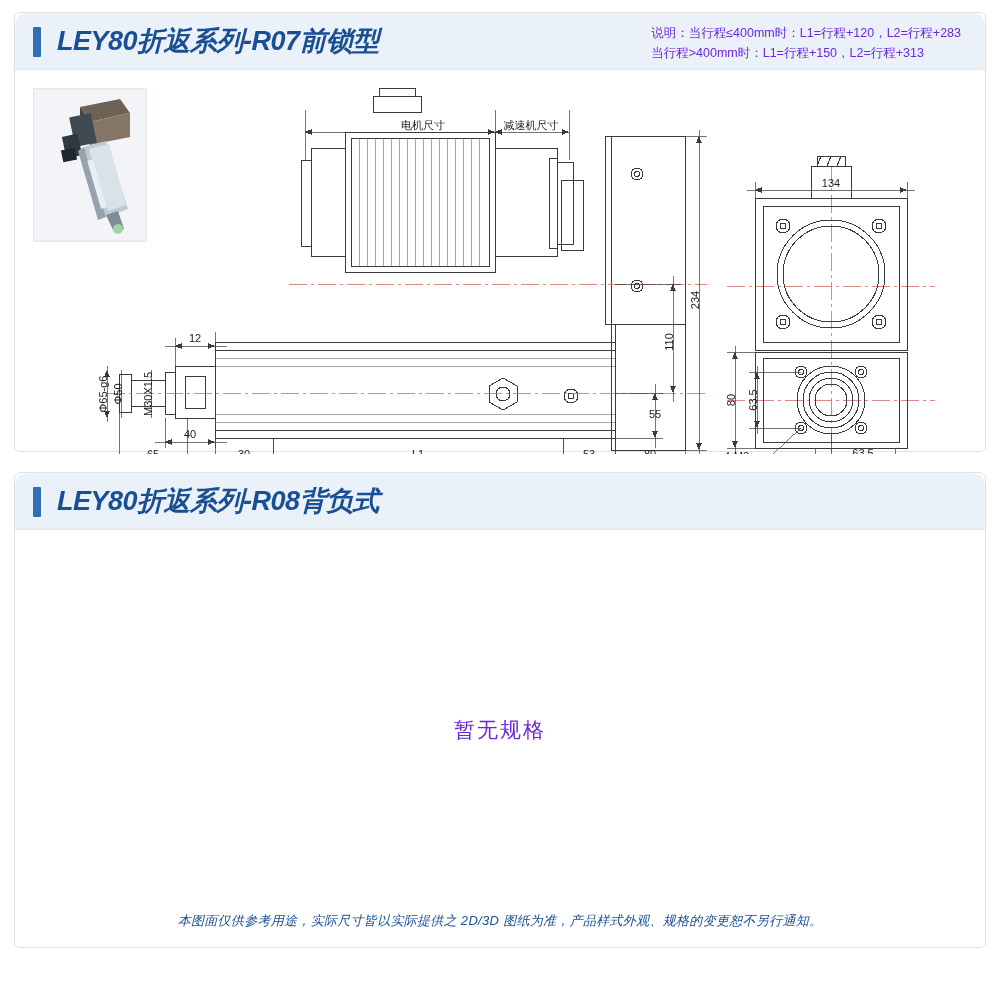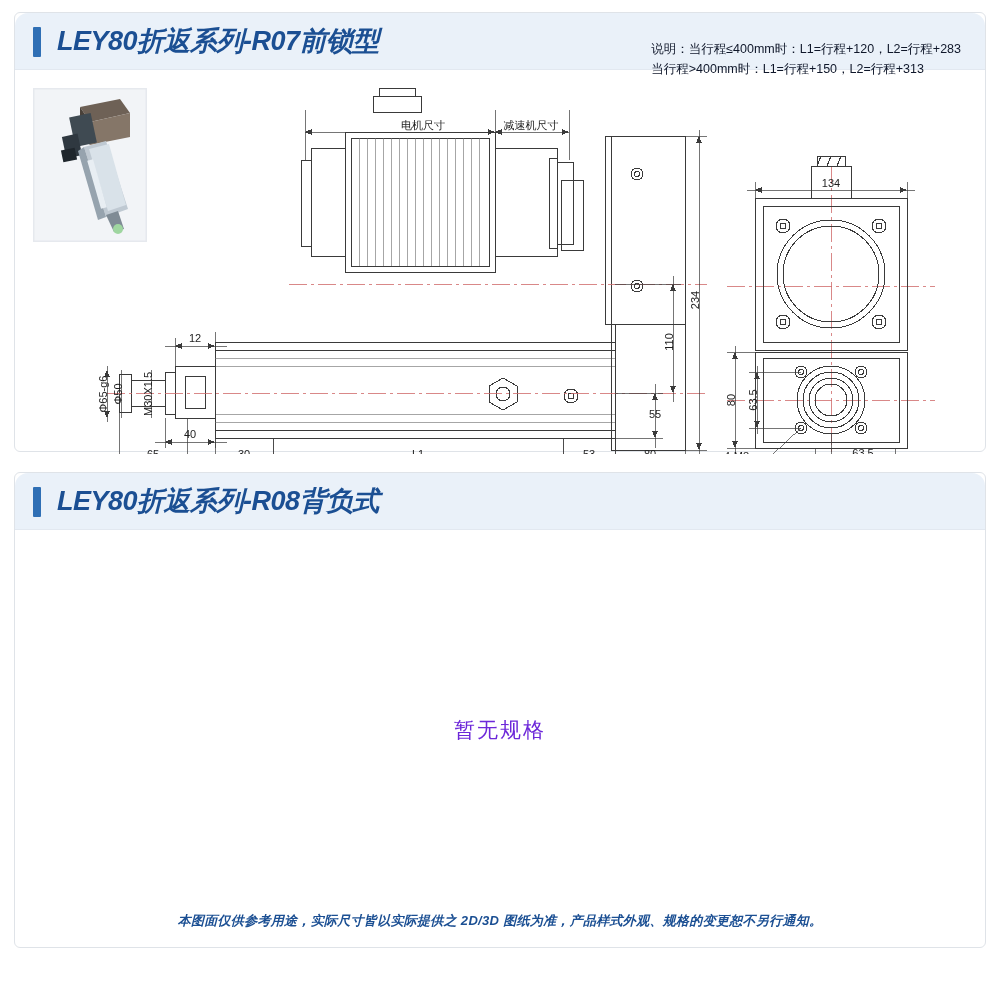--- a/index.html
+++ b/index.html
@@ -55,24 +55,23 @@
     letter-spacing: -0.5px;
     color: #1b4f93;
     white-space: nowrap;
   }
   .note {
     position: absolute;
     right: 24px;
     top: 10px;
     text-align: left;
     font-size: 12.5px;
-    color: #0f172a;
+    color: #6d28d9;
     line-height: 1.6;
     white-space: nowrap;
-    margin-top: 16px;
   }
 
   .panel-body { position: relative; width: 100%; height: calc(100% - 56px); }
 
   
   .thumb {
     position: absolute;
     left: 18px;
     top: 18px;
     width: 112px;
@@ -95,21 +94,21 @@
   }
 
   
   #footer {
     position: absolute;
     left: 14px;
     top: 912px;
     width: 972px;
     text-align: center;
     font-size: 13px;
-    font-weight: bold;
+    font-weight: normal;
     font-style: italic;
     color: #1b4f93;
     letter-spacing: 0.3px;
   }
 
   
   .drawing { position: absolute; left: 0; top: 0; }
   text { font-family: "Liberation Sans", sans-serif; }
 </style>
 </head>

